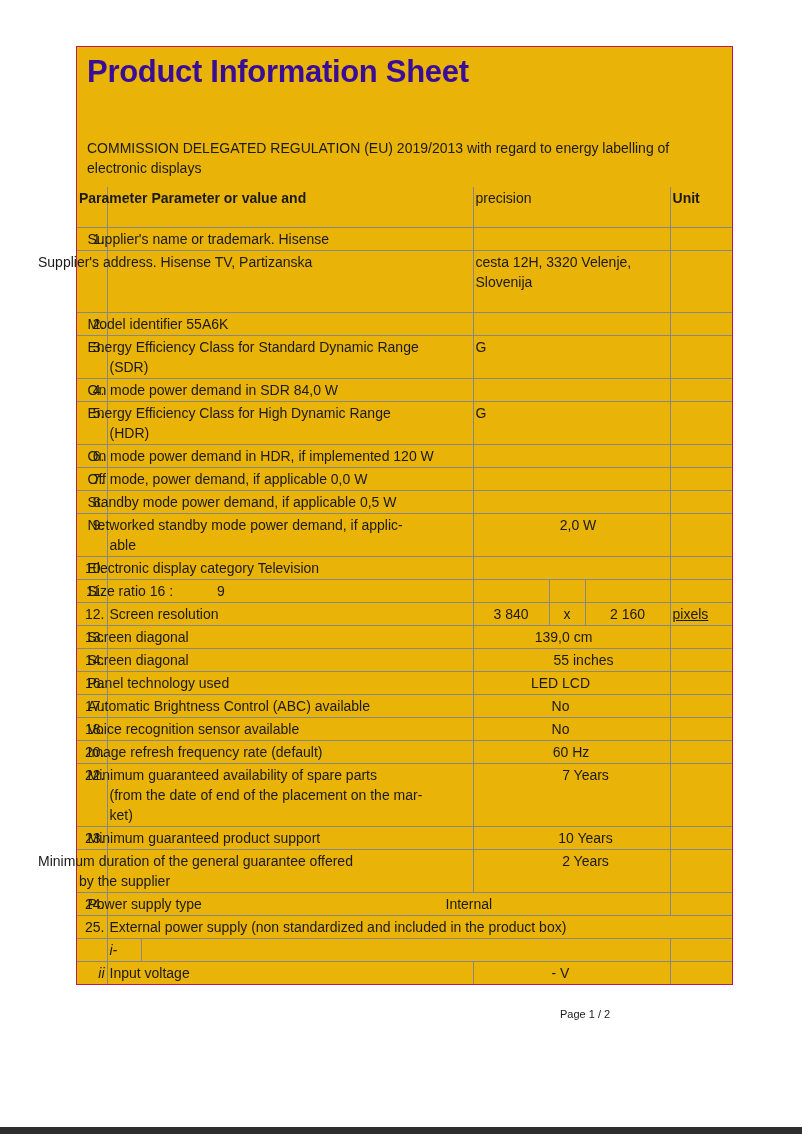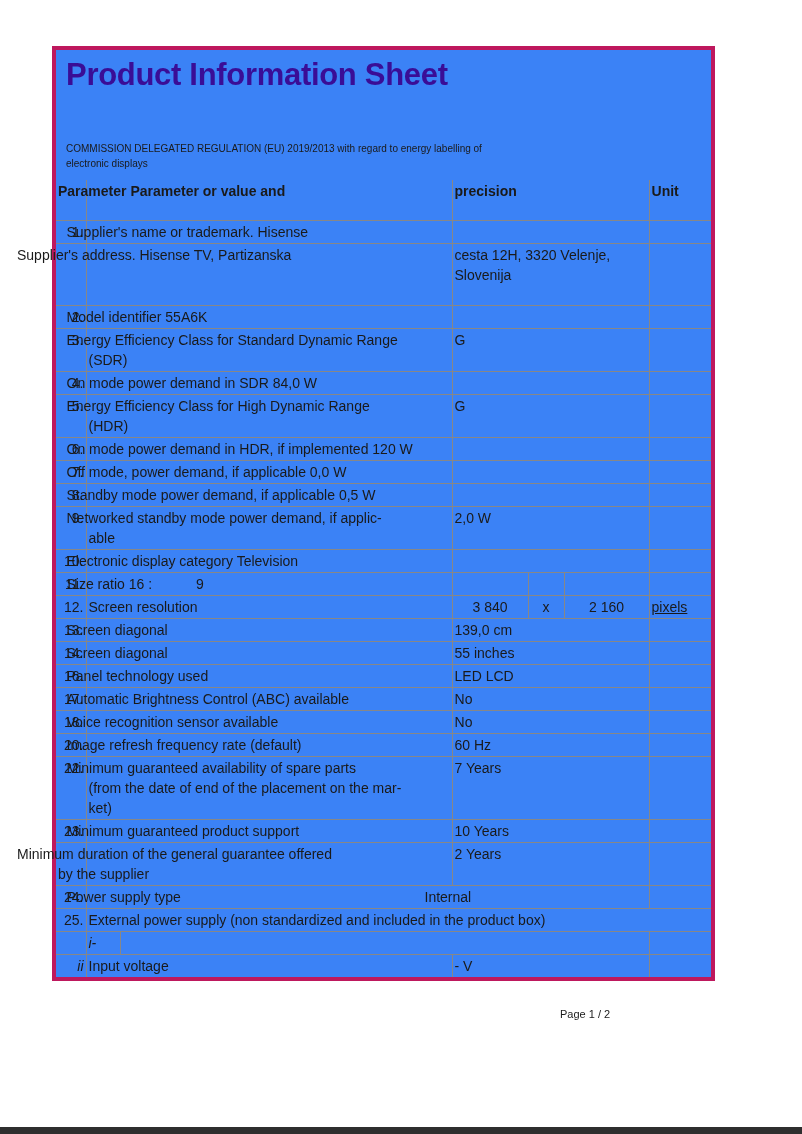--- a/index.html
+++ b/index.html
@@ -2,29 +2,29 @@
 <html><head>
 <meta charset="utf-8">
 <style>
   html,body{margin:0;padding:0;}
   body{
     width:802px;height:1134px;position:relative;overflow:hidden;
     background:#ffffff;color:#1a1a1a;
     font-family:"Liberation Sans", sans-serif;
   }
   .frame{
-    position:absolute;left:52px;top:46px;width:655px;
-    border:4px solid #be185d;background:#3b82f6;
+    position:absolute;left:76px;top:46px;width:655px;
+    border:1px solid #be185d;background:#eab308;
   }
   .titleblock{padding:7px 10px 9px 10px;}
   .doc-title{
     margin:0 0 7px 0;font-size:31px;line-height:36px;font-weight:bold;
     color:#3a0d96;letter-spacing:-0.3px;
   }
-  .doc-subtitle{font-size:10px;line-height:15px;white-space:pre-line;margin-top:48px;}
+  .doc-subtitle{font-size:14px;line-height:20px;white-space:pre-line;margin-top:48px;}
 
   table.pis{
     border-collapse:collapse;table-layout:fixed;width:655px;
     font-size:14px;line-height:20px;
   }
   table.pis td{
     border:1px solid #878787;vertical-align:top;padding:1px 2px;
     overflow:visible;
   }
   table.pis tr td:first-child{border-left:none;}
@@ -41,24 +41,24 @@
   td.lbl-span{
     padding:1px 4px 1px 55px;text-indent:-41px;white-space:pre-line;
     background-image:linear-gradient(#878787,#878787);
     background-repeat:no-repeat;background-size:1px 100%;background-position:30px 0;
   }
   td.hdr-param{
     font-weight:bold;padding:1px 4px 1px 14px;text-indent:0;
     background-image:linear-gradient(#878787,#878787);
     background-repeat:no-repeat;background-size:1px 100%;background-position:30px 0;
   }
-  td.hdr-prec{font-weight:bold;vertical-align:bottom;padding:1px 4px 2px 13px;}
+  td.hdr-prec{font-weight:normal;vertical-align:bottom;padding:1px 4px 2px 13px;}
   td.hdr-unit{font-weight:bold;padding:1px 2px 1px 7px;}
 
-  td.val{text-align:left;padding:1px 0;white-space:nowrap;}
+  td.val{text-align:center;padding:1px 0;white-space:nowrap;}
   td.val span{display:inline-block;}
   .o22{margin-right:22px}.o1{margin-right:1px}.o0{margin-right:16px}
   .on7{margin-right:-7px}.on13{margin-right:-13px}
   .on24{margin-right:-24px}.on28{margin-right:-28px}
   td.val-left{text-align:left;padding:1px 4px 1px 13px;}
   td.val-bottom{vertical-align:bottom;white-space:pre-line;padding:1px 4px 2px 13px;}
   td.ctr{text-align:center;padding:1px 0;}
   td.unit-cell{padding:1px 2px 1px 6px;text-decoration:underline;}
   td.rel{position:relative;}
   .internal-val{position:absolute;left:360px;top:1px;white-space:nowrap;}

